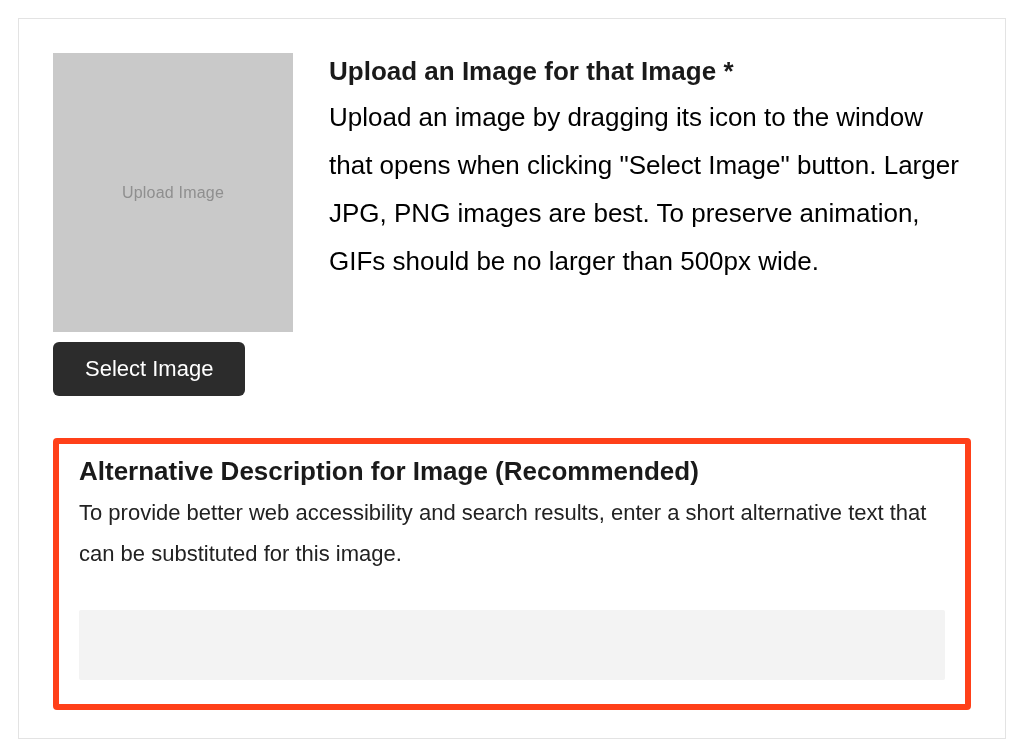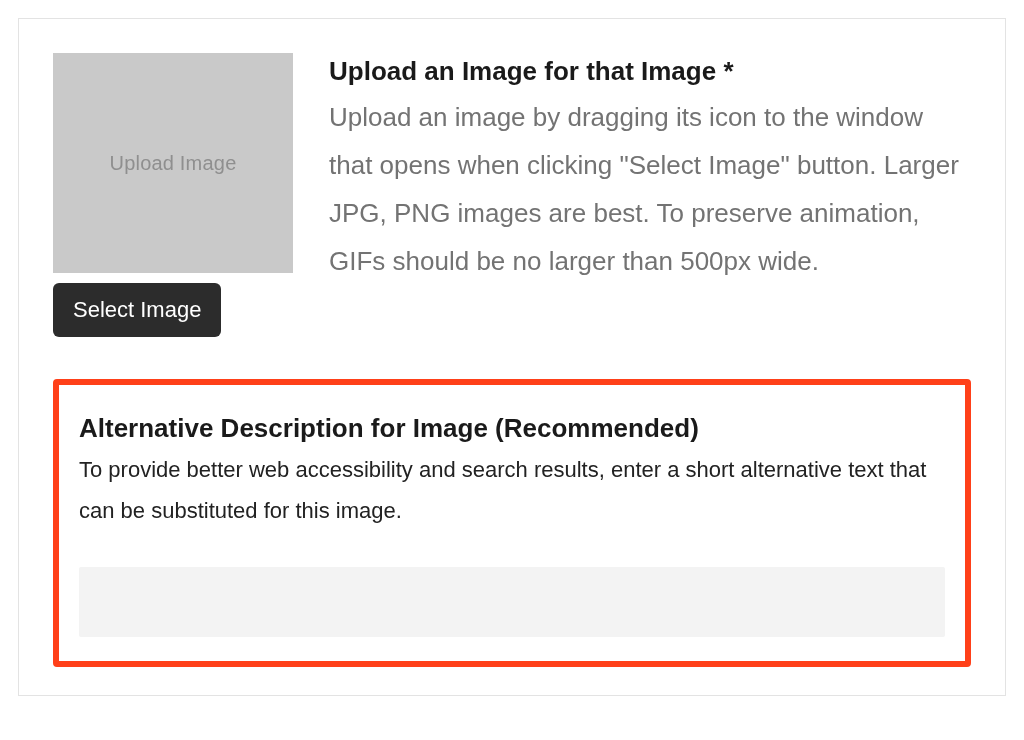--- a/index.html
+++ b/index.html
@@ -25,60 +25,60 @@
     align-items: flex-start;
     gap: 36px;
   }
   .upload-left {
     display: flex;
     flex-direction: column;
     align-items: flex-start;
   }
   .thumb {
     width: 240px;
-    height: 220px;
+    height: 279px;
     background: #c9c9c9;
     display: flex;
     align-items: center;
     justify-content: center;
     color: #8f8f8f;
-    font-size: 20px;
+    font-size: 16px;
     letter-spacing: 0.2px;
   }
   .select-btn {
     margin-top: 10px;
     background: #2c2c2c;
     color: #ffffff;
     border: none;
     font-size: 22px;
-    padding: 14px 20px;
+    padding: 14px 32px;
     border-radius: 6px;
     cursor: pointer;
     font-family: inherit;
   }
   .upload-right {
     flex: 1;
     padding-top: 2px;
   }
   .field-label {
     font-weight: 700;
     font-size: 26px;
     line-height: 1.3;
     margin-bottom: 4px;
   }
   .field-desc {
     font-size: 26px;
     line-height: 1.85;
-    color: #737373;
+    color: #000000;
   }
   .alt-section {
     margin-top: 42px;
     border: 6px solid #ff4019;
     border-radius: 4px;
-    padding: 24px 20px 24px 20px;
+    padding: 8px 20px 24px 20px;
   }
   .alt-label {
     font-weight: 700;
     font-size: 26px;
     line-height: 1.5;
   }
   .alt-desc {
     font-size: 22px;
     line-height: 1.85;
     color: #222;

